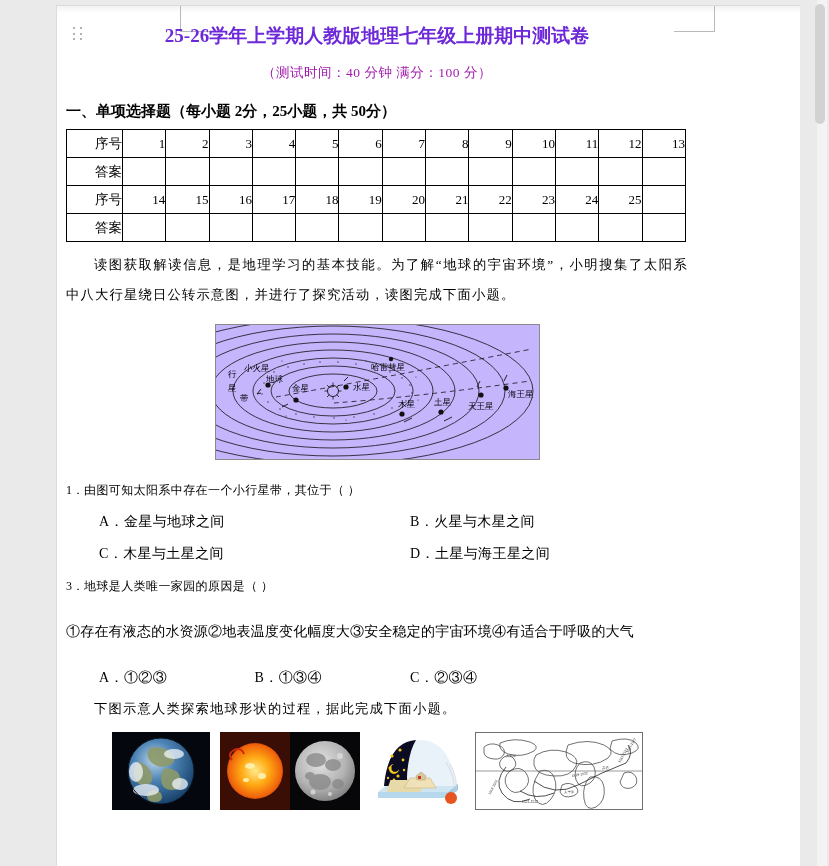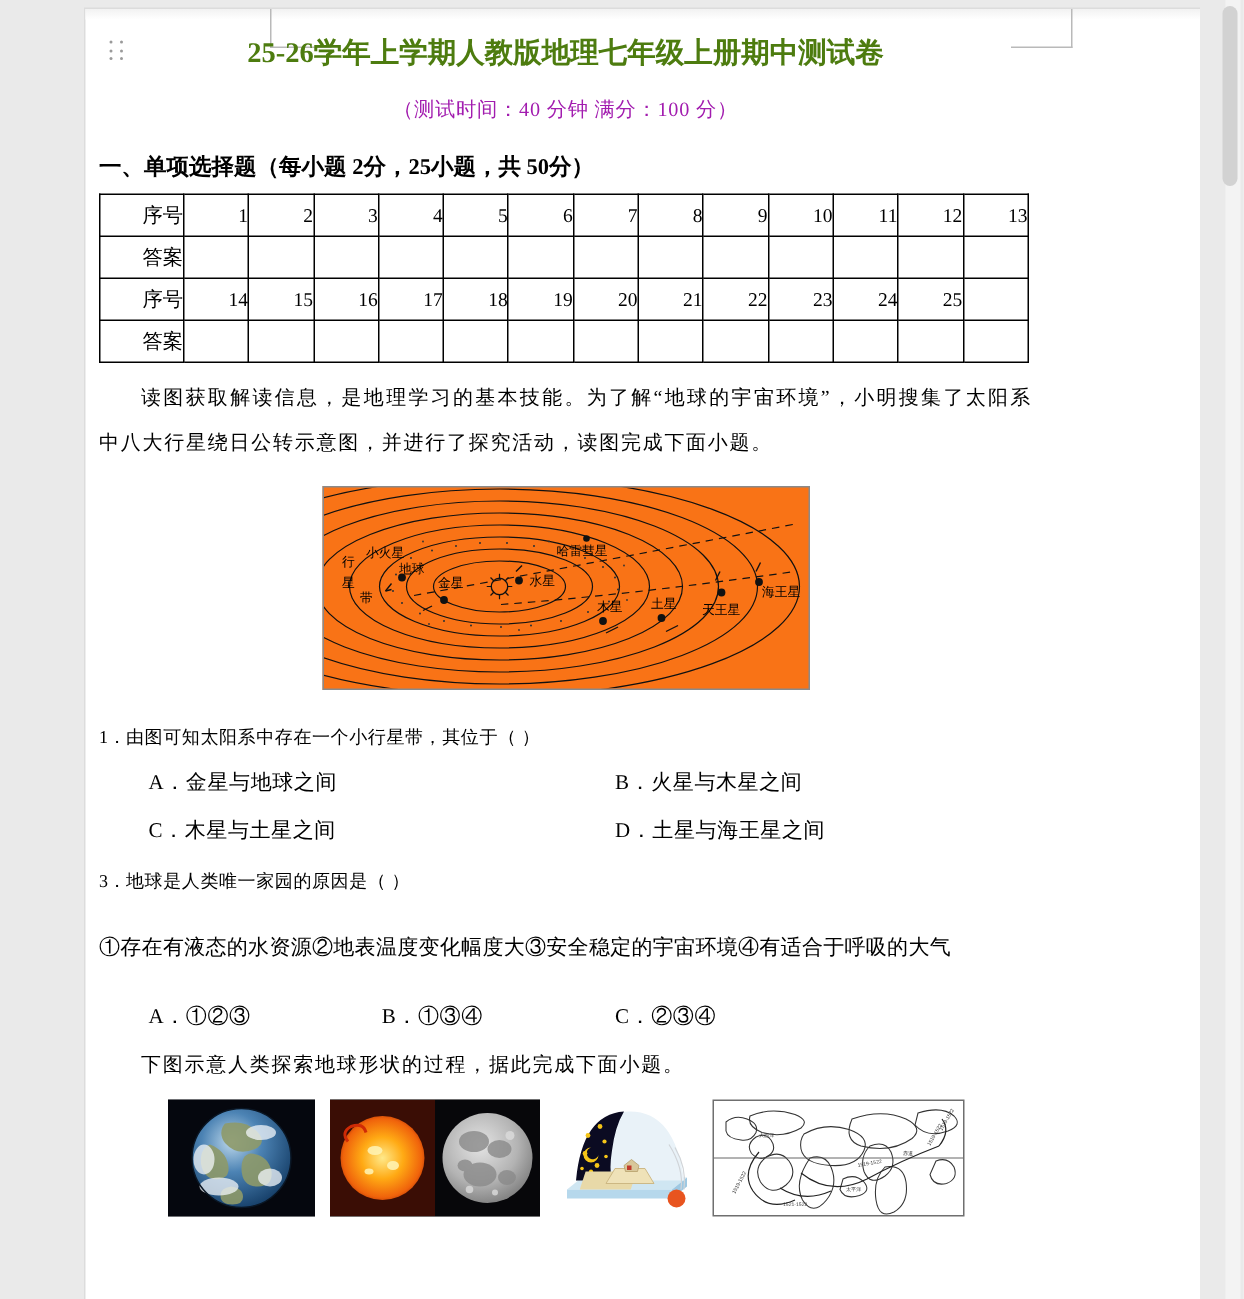--- a/index.html
+++ b/index.html
@@ -59,21 +59,21 @@
     position: absolute;
     left: 66px; top: 8px;
     width: 622px;
   }
   .doc-title {
     text-align: center;
     font-family: "Liberation Serif", "DejaVu Serif", serif;
     font-weight: bold;
     font-size: 19px;
     letter-spacing: 0px;
-    color: #4d7c0f;
+    color: #6d28d9;
     margin: 14px 0 0 0;
     line-height: 28px;
   }
   .doc-subtitle {
     text-align: center;
     font-size: 13.5px;
     color: #a21caf;
     margin: 14px 0 0 0;
     letter-spacing: .5px;
   }
@@ -139,21 +139,21 @@
     text-indent: 28px;
     letter-spacing: 1.2px;
     margin: 0;
   }
 
   
   .figure-wrap { text-align: center; margin: 14px 0 10px 0; }
   .figure-box {
     display: inline-block;
     border: 1px solid #8a8a8a;
-    background: #f97316;
+    background: #c4b5fd;
     width: 323px; height: 134px;
     position: relative;
     overflow: hidden;
   }
   .figure-box svg { display: block; }
 
   
   .pic-strip {
     display: flex;
     justify-content: center;

